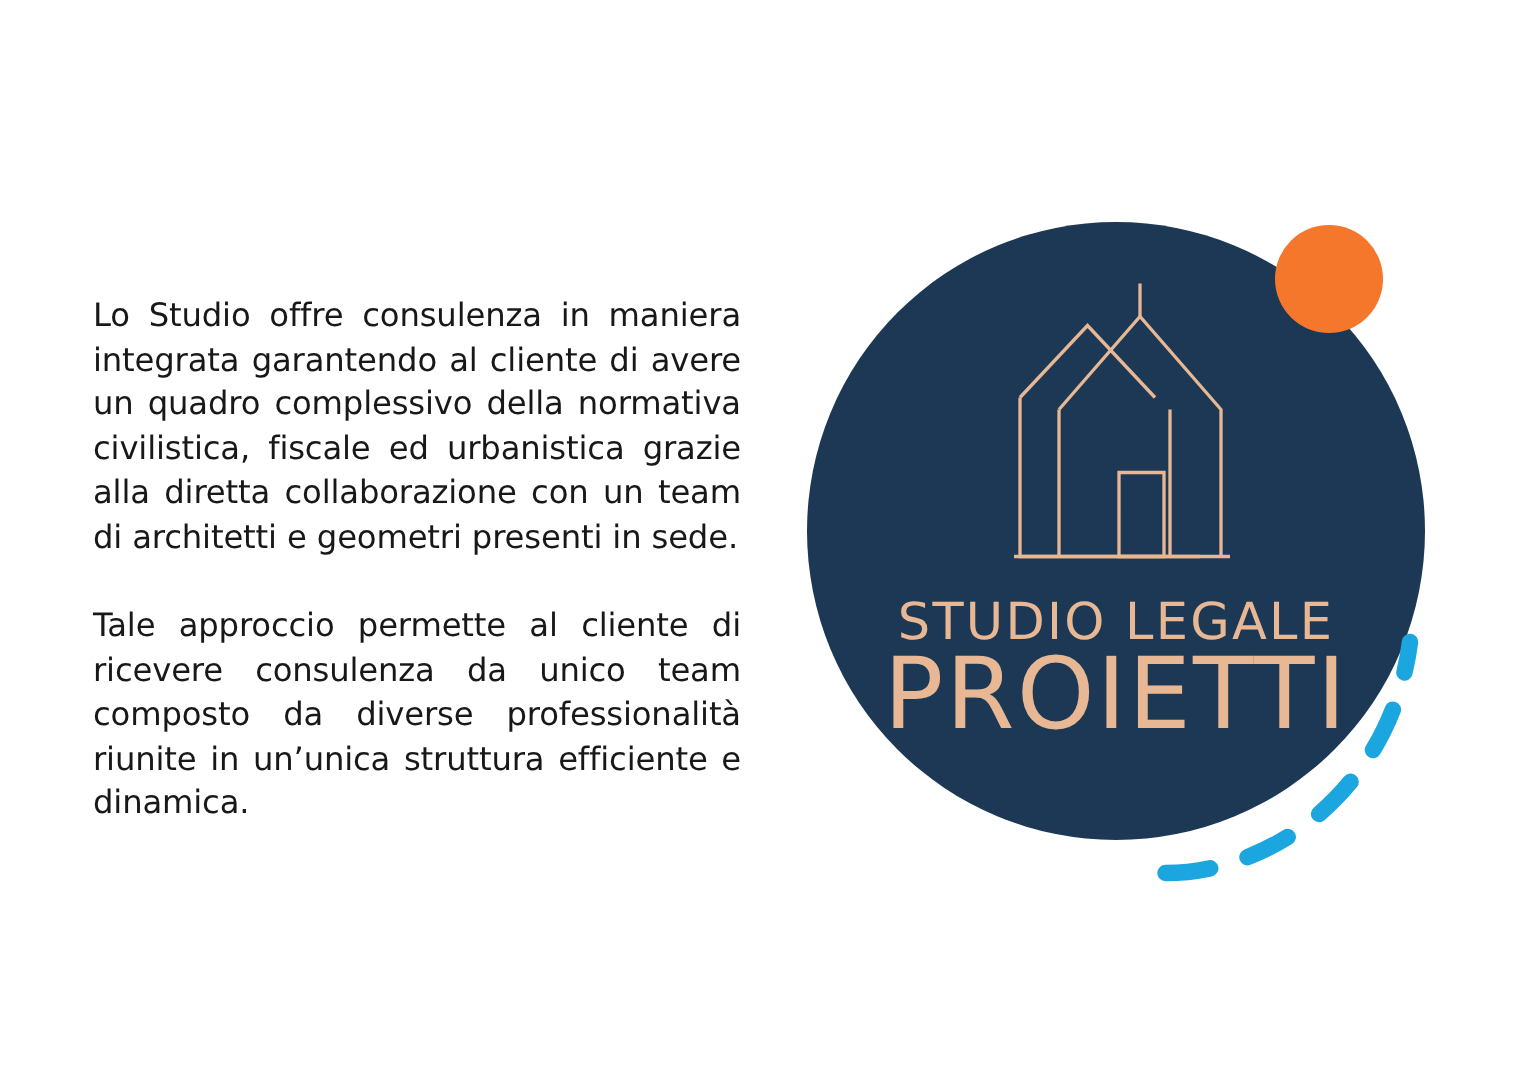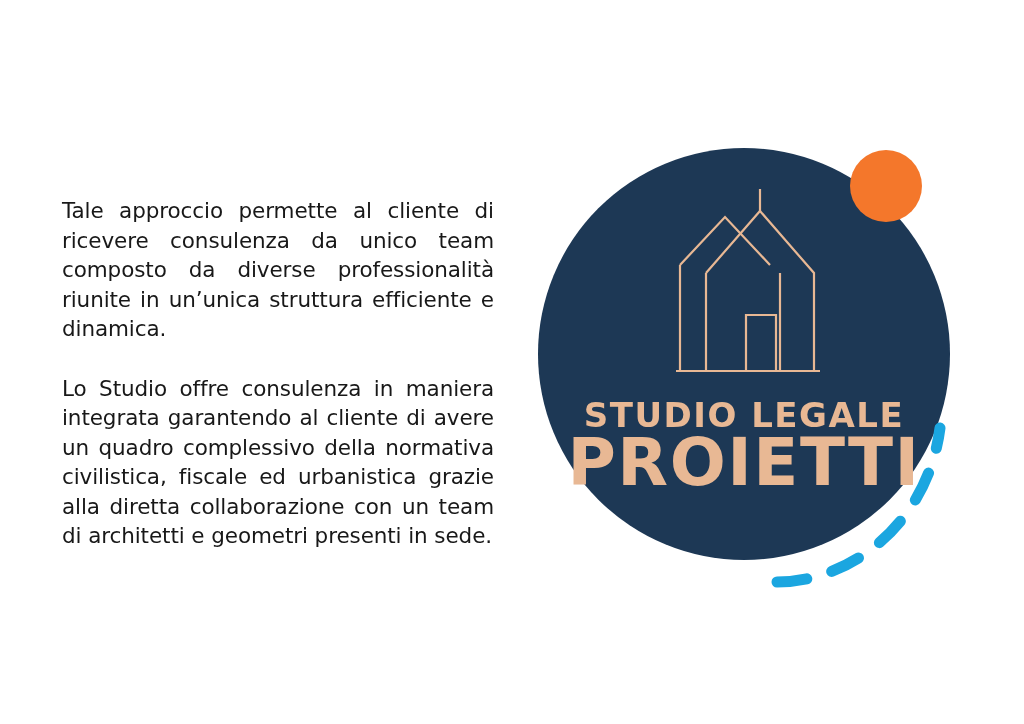--- a/index.html
+++ b/index.html
@@ -69,21 +69,21 @@
     height: 230px;
   }
   .logo-text {
     position: absolute;
     left: 18px;
     top: 265px;
     width: 412px;
     text-align: center;
     color: #e8b894;
     font-family: "DejaVu Sans", sans-serif;
-    font-weight: 700;
+    font-weight: 400;
   }
   .logo-line1 {
     font-size: 34px;
     letter-spacing: 1.5px;
     line-height: 40px;
     display: block;
   }
   .logo-line2 {
     font-size: 66px;
     letter-spacing: 1.5px;
@@ -96,22 +96,22 @@
     top: 256px;
     width: 240px;
     height: 210px;
     overflow: visible;
   }
 </style>
 </head>
 <body>
 
 <div class="text-col">
+  <p class="para">Lo Studio offre consulenza in maniera integrata garantendo al cliente di avere un quadro complessivo della normativa civilistica, fiscale ed urbanistica grazie alla diretta collaborazione con un team di architetti e geometri presenti in sede.</p>
   <p class="para">Tale approccio permette al cliente di ricevere consulenza da unico team composto da diverse professionalità riunite in un’unica struttura efficiente e dinamica.</p>
-  <p class="para">Lo Studio offre consulenza in maniera integrata garantendo al cliente di avere un quadro complessivo della normativa civilistica, fiscale ed urbanistica grazie alla diretta collaborazione con un team di architetti e geometri presenti in sede.</p>
 </div>
 
 <div class="logo-wrap">
 
   <div class="navy-circle"></div>
   <div class="orange-dot"></div>
 
   <svg class="house-svg" viewBox="0 0 190 230" fill="none">
 
     <path d="M30 100 L30 206 L150 206" stroke="#e8b894" stroke-width="2.2" fill="none"></path>

